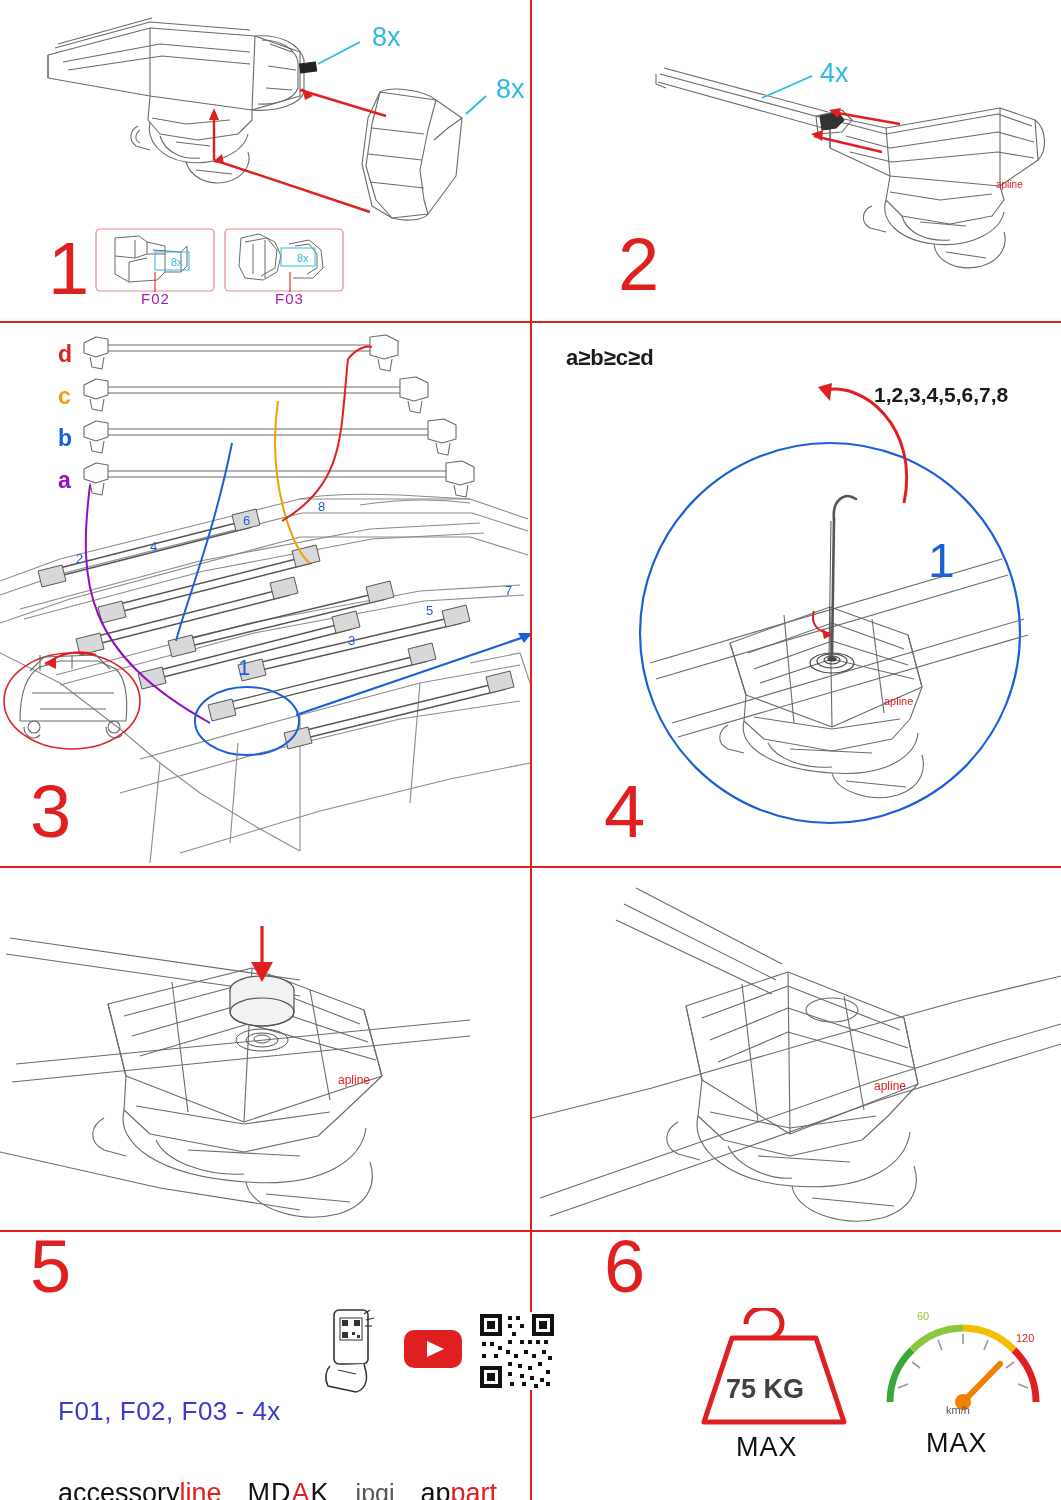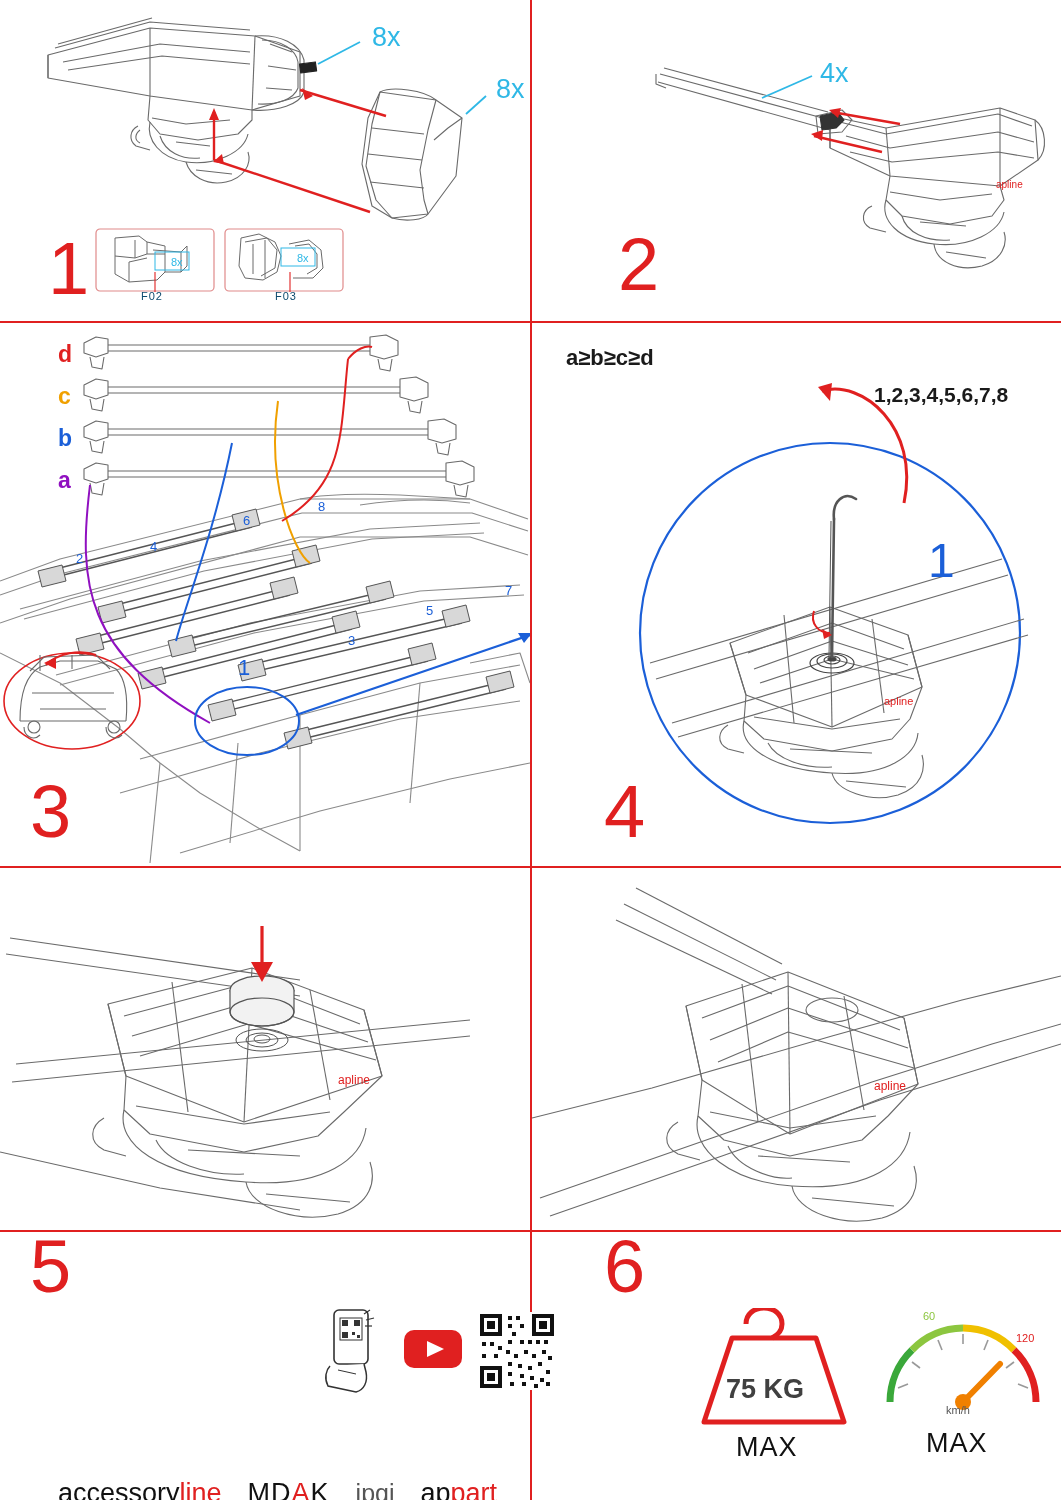--- a/index.html
+++ b/index.html
@@ -43,23 +43,23 @@
     position: absolute;
     color: #2fb8e6;
     font-size: 27px;
     font-family: "Liberation Sans", sans-serif;
   }
   svg { display: block; }
   .abs { position: absolute; }
 
   .panel-label {
     position: absolute;
-    font-size: 11px;
+    font-size: 15px;
     letter-spacing: 1px;
-    color: #0c4a6e;
+    color: #a21caf;
     font-family: "Liberation Sans", sans-serif;
   }
 
   .letter {
     position: absolute;
     font-size: 23px;
     font-weight: bold;
     font-family: "Liberation Sans", sans-serif;
   }
   .letter.d { color: #e02020; }
@@ -567,20 +567,21 @@
 
       <g stroke="#e02020" stroke-width="3.2" fill="none">
         <path d="M262 58 L262 100"></path>
       </g>
       <polygon points="262,114 251,94 273,94" fill="#e02020"></polygon>
       <text x="338" y="216" font-size="12" fill="#e02020" font-family="Liberation Sans, sans-serif">apline</text>
     </svg>
 
     <div class="step-num" style="left:30px;top:362px">5</div>
 
+    <div class="parts-text" style="left:58px;top:528px">F01, F02, F03 - 4x</div>
 
     <div class="abs" style="left:320px;top:440px;width:200px;height:90px">
 
       <svg width="64" height="86" viewBox="0 0 64 86" style="position:absolute;left:0;top:0">
         <rect x="14" y="2" width="34" height="54" rx="5" fill="#fff" stroke="#333" stroke-width="1.6"></rect>
         <rect x="20" y="10" width="22" height="22" fill="none" stroke="#333" stroke-width="1"></rect>
         <g fill="#333">
           <rect x="22" y="12" width="6" height="6"></rect>
             <rect x="34" y="12" width="6" height="6"></rect>
           <rect x="22" y="24" width="6" height="6"></rect>
@@ -721,20 +722,20 @@
           <path d="M70 42 L74 52"></path>
             <path d="M95 36 L95 46"></path>
           <path d="M120 42 L116 52"></path>
             <path d="M146 64 L138 70"></path>
           <path d="M160 90 L150 86"></path>
         </g>
 
         <path d="M95 104 L132 66" stroke="#f08000" stroke-width="6" stroke-linecap="round" fill="none"></path>
         <circle cx="95" cy="104" r="8" fill="#f08000"></circle>
       </svg>
-      <div class="gauge-tick" style="left:55px;top:12px;color:#8cc63f">60</div>
+      <div class="gauge-tick" style="left:49px;top:12px;color:#8cc63f">60</div>
       <div class="gauge-tick" style="left:148px;top:34px;color:#e02020">120</div>
       <div class="kmh" style="left:78px;top:106px">km/h</div>
       <div class="max-label" style="left:58px;top:130px">MAX</div>
     </div>
   </div>
 
 </div>
 
 </body></html>

